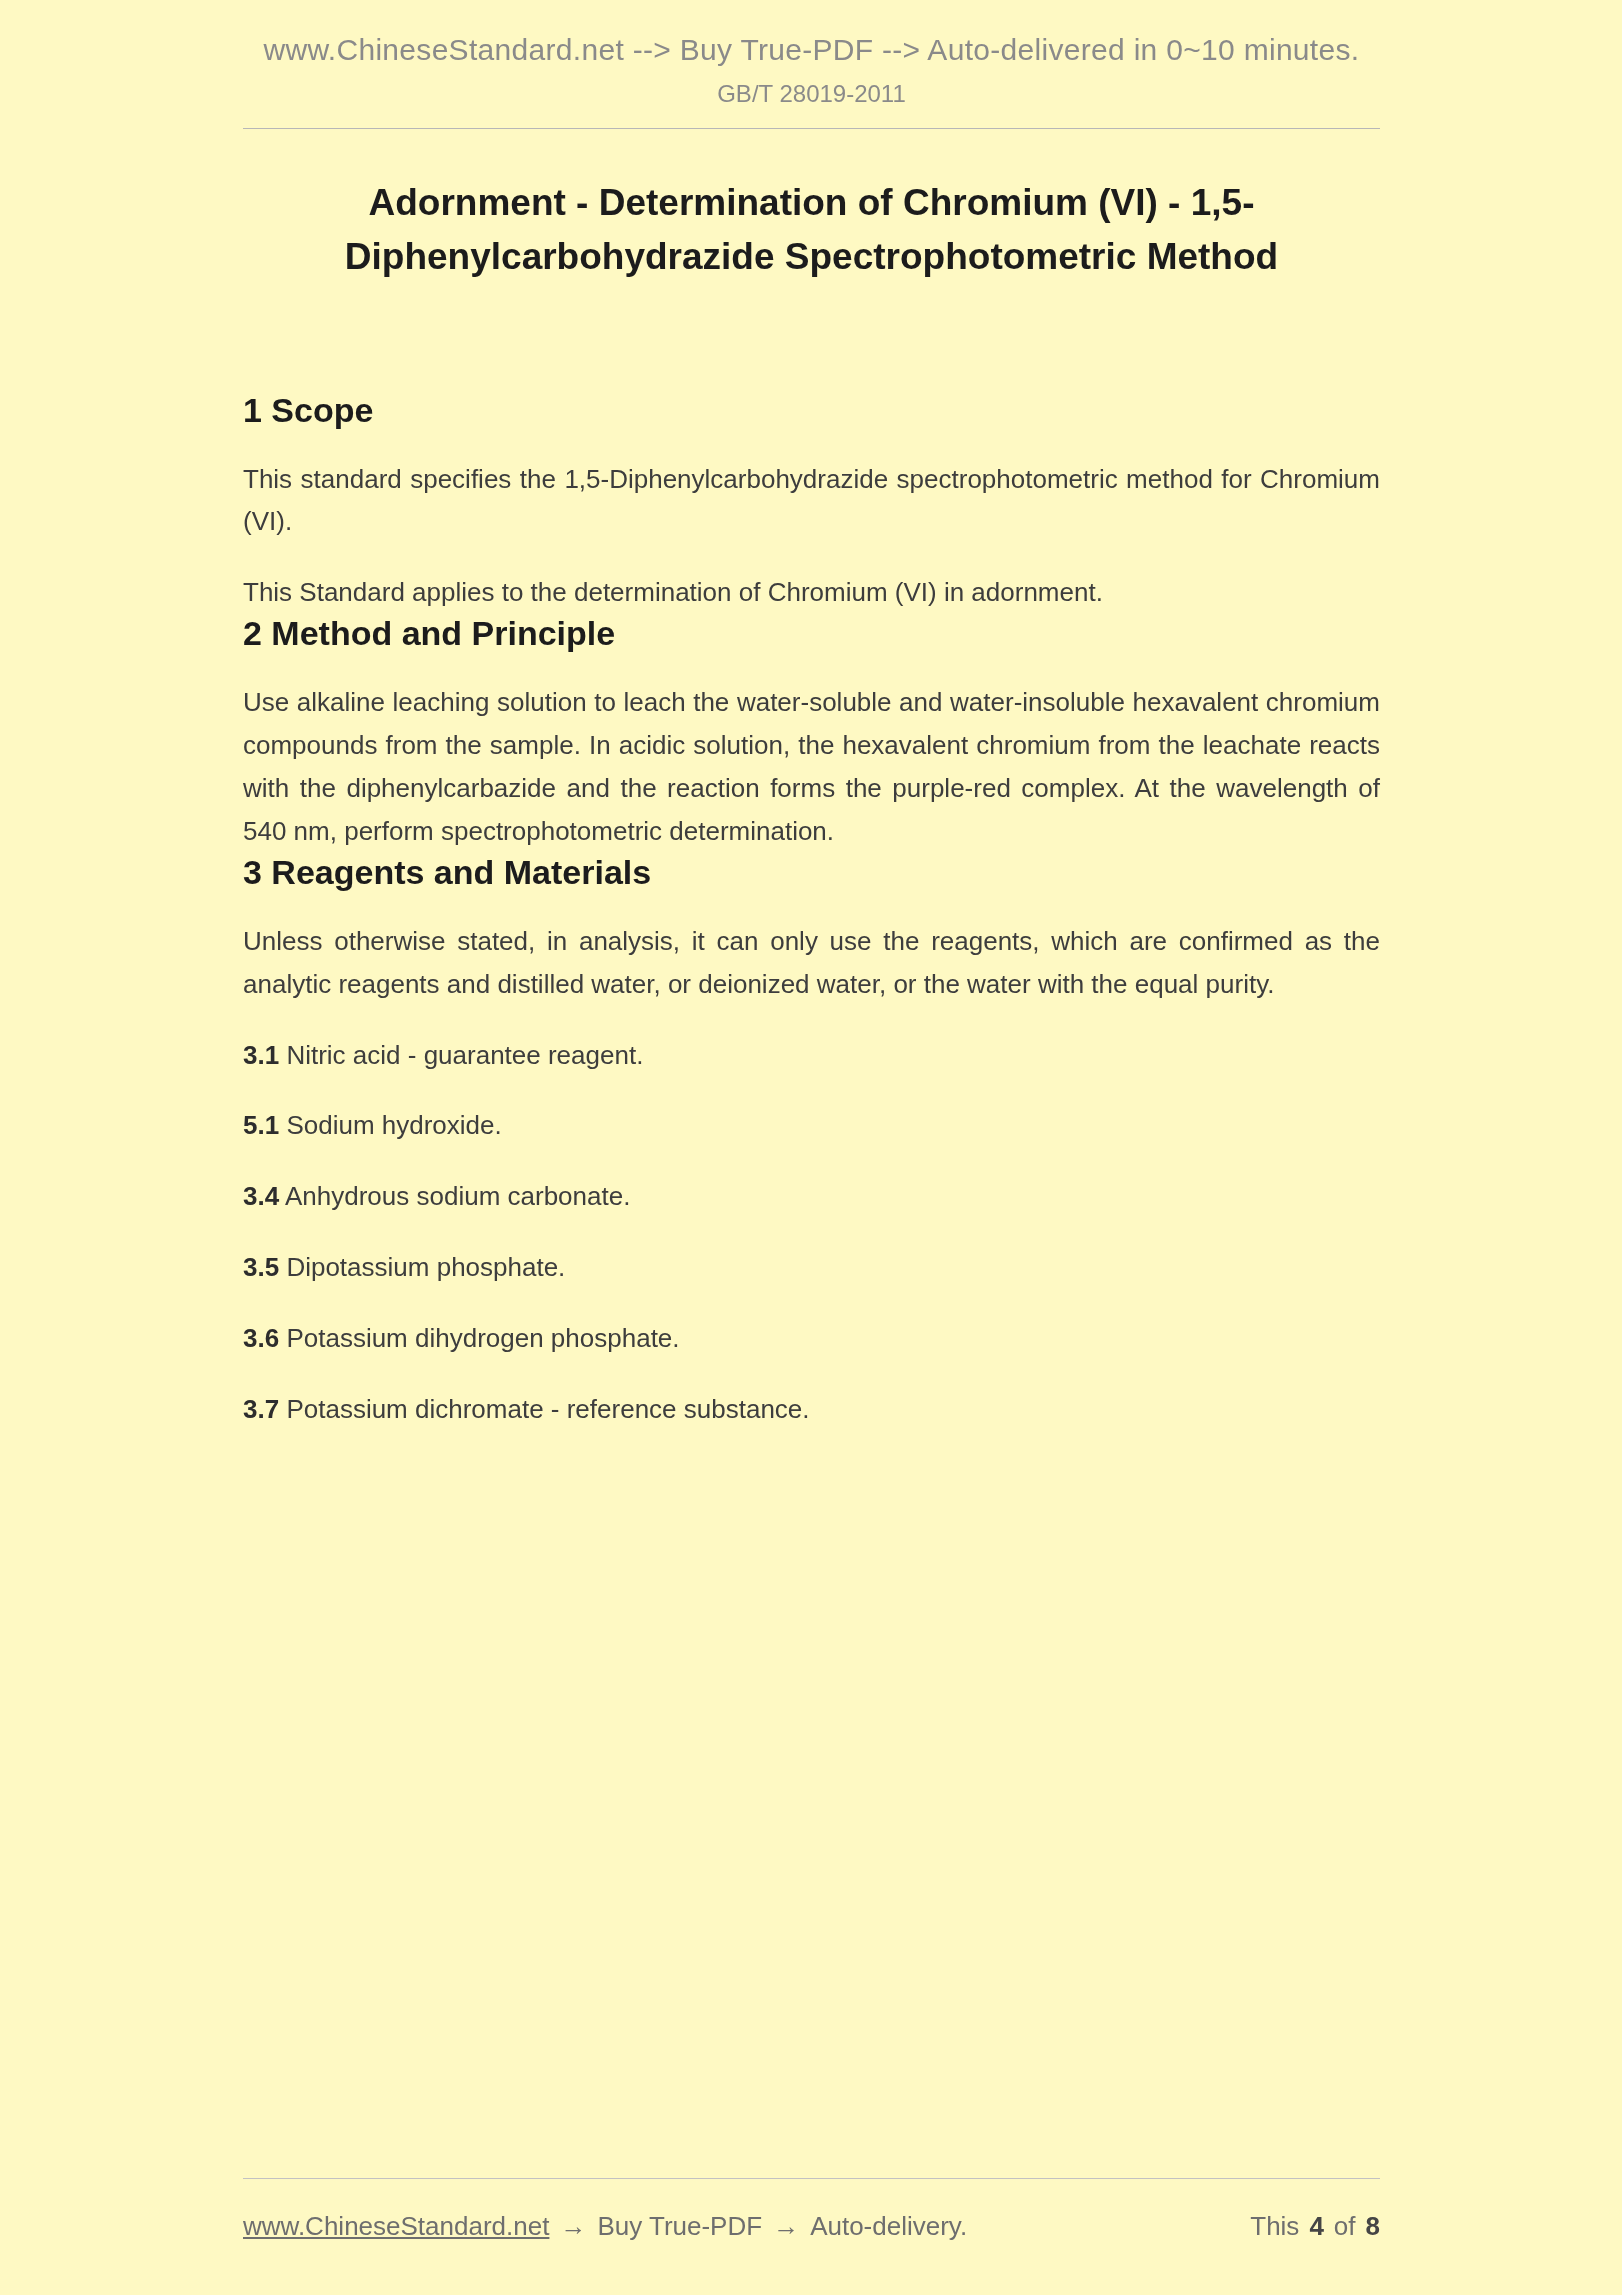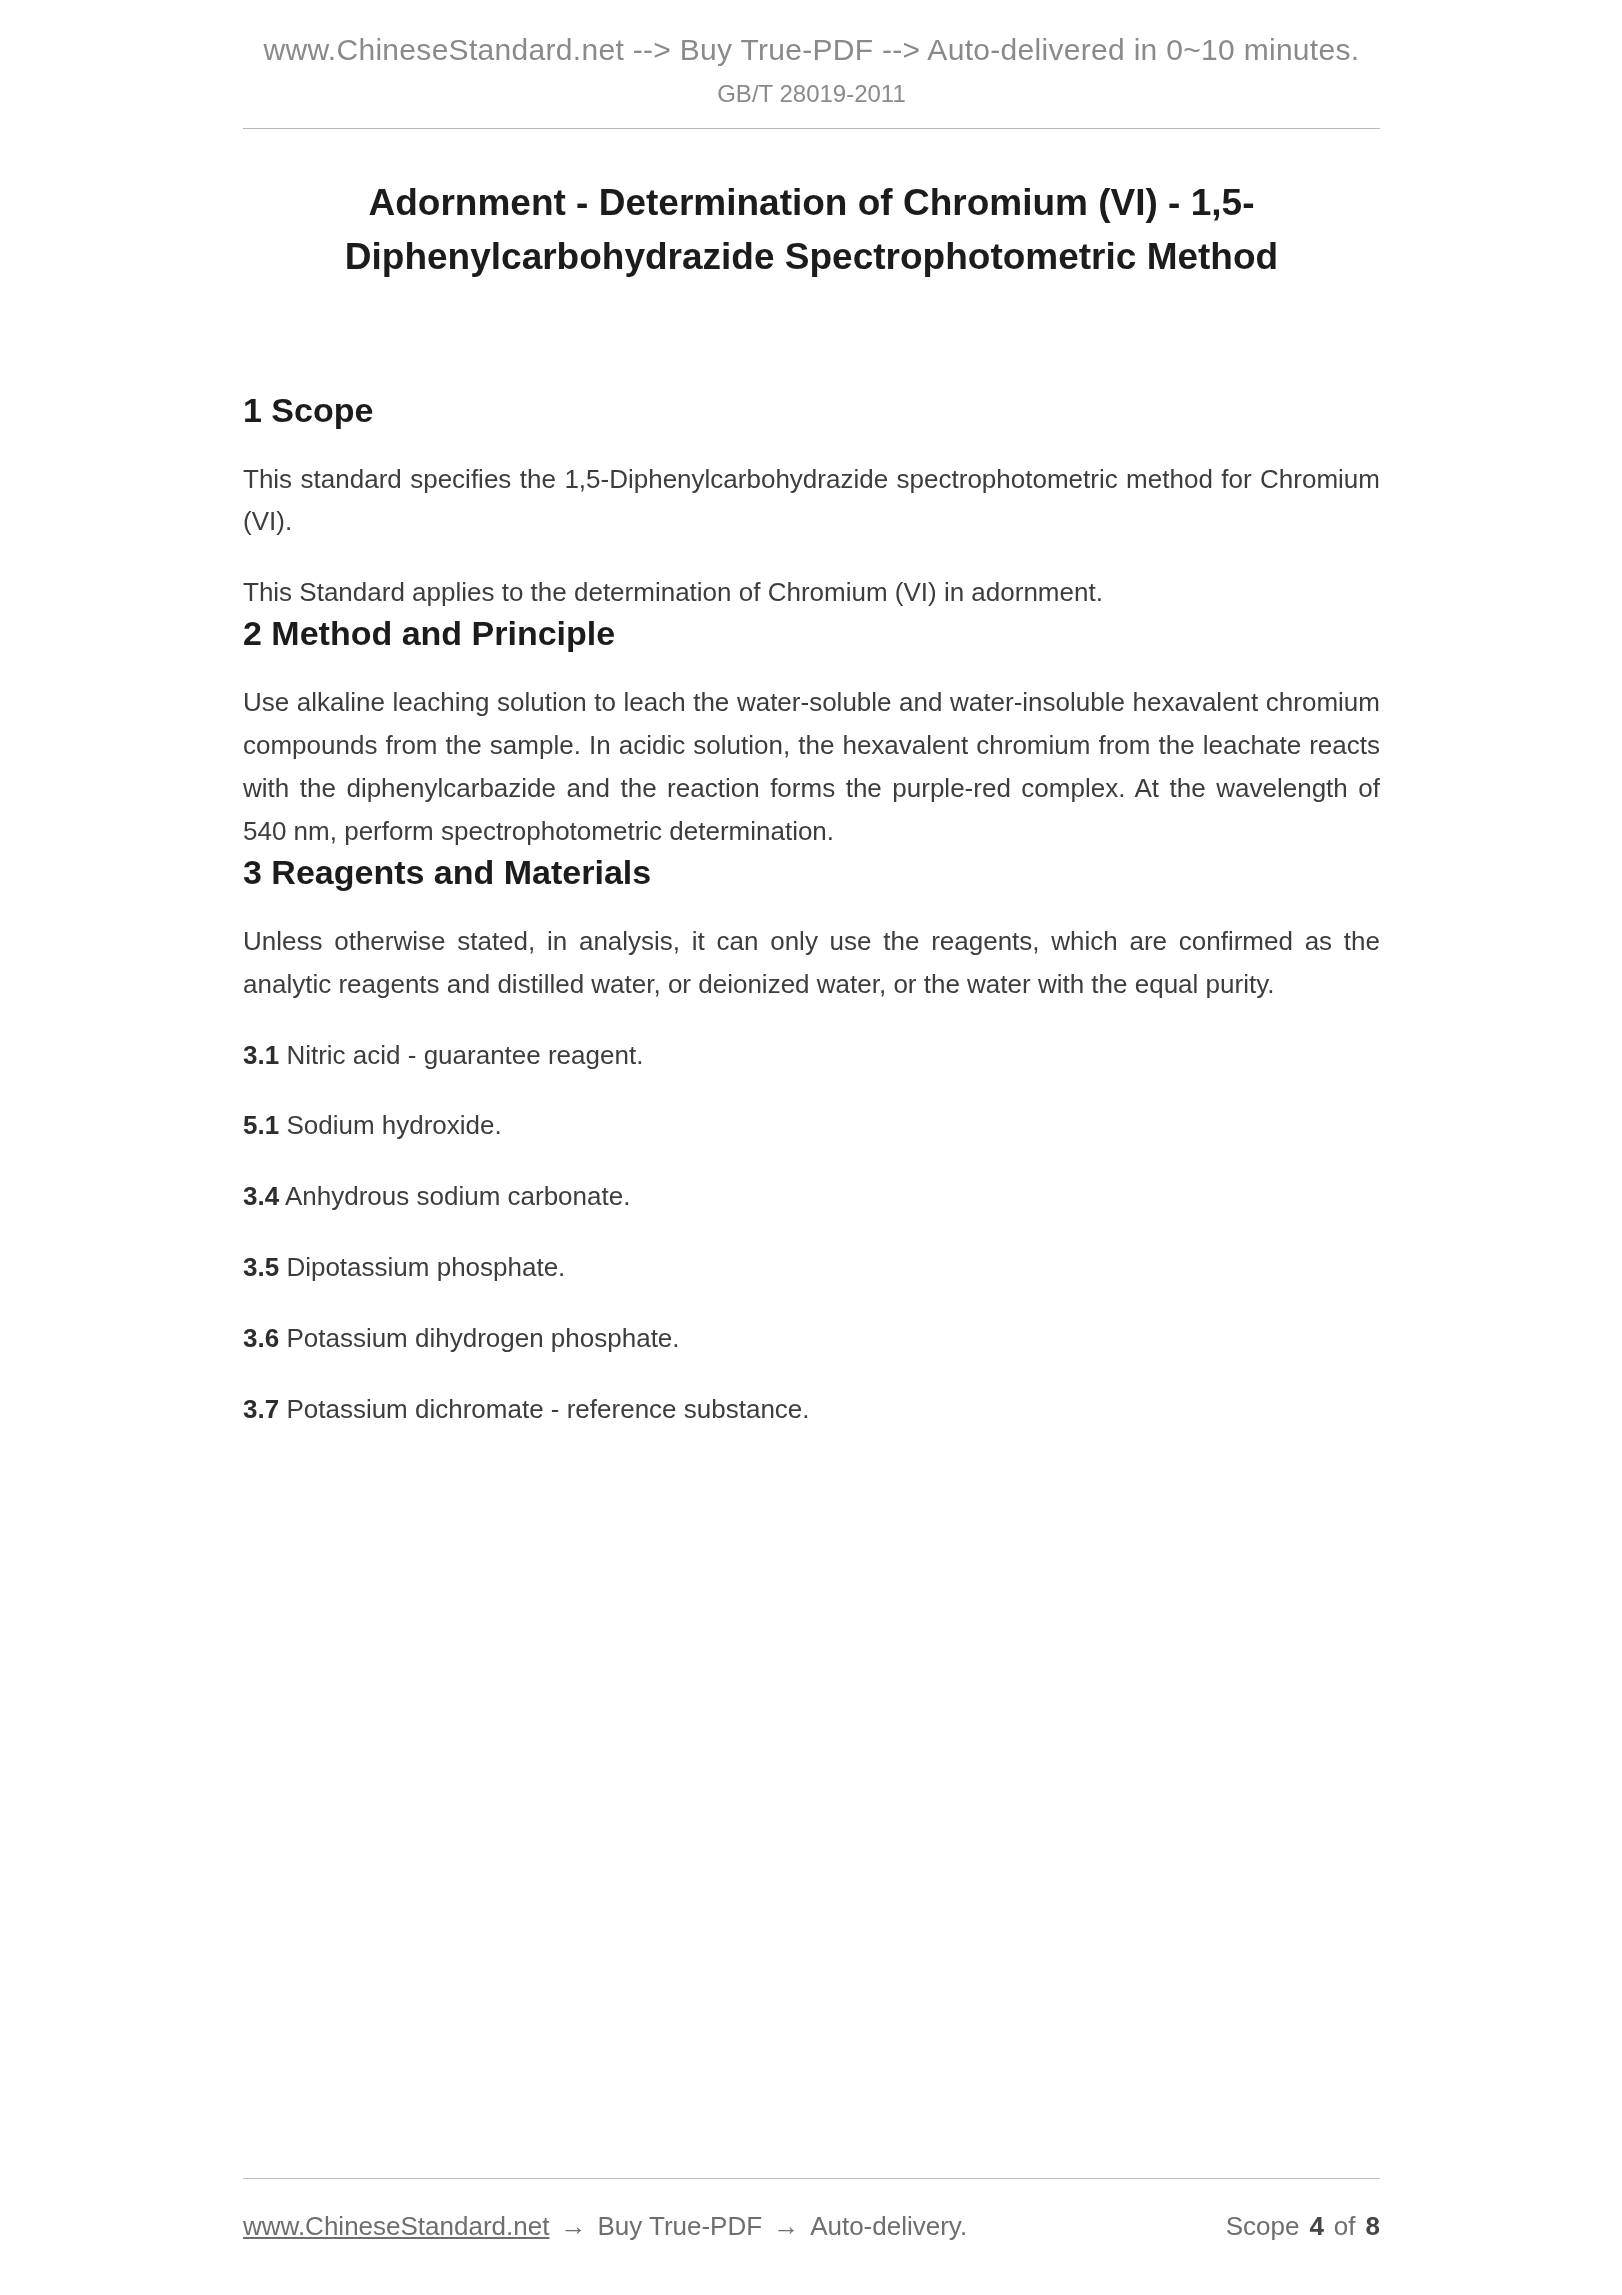--- a/index.html
+++ b/index.html
@@ -1,21 +1,21 @@
 <!DOCTYPE html>
 <html style="font-size:13.3px"><head>
 <meta charset="utf-8">
 <style>
   * { margin: 0; padding: 0; box-sizing: border-box; }
   html, body { background: #e8e8e8; }
   .page {
     width: 1623px;
     height: 2295px;
     margin: 0 auto;
-    background: #ffffff;
+    background: #fef9c3;
     font-family: "Liberation Sans", "DejaVu Sans", sans-serif;
     color: #3d3d3d;
     display: flex;
     flex-direction: column;
     padding: 33px 243px 53px 243px;
   }
 
   
   .doc-header { text-align: center; }
   .tagline {
@@ -129,21 +129,21 @@
     <hr class="footer-rule">
     <div class="footer-row">
       <div class="footer-left">
         <a class="footer-link" href="#">www.ChineseStandard.net</a>
         <span>→</span>
         <span>Buy True-PDF</span>
         <span>→</span>
         <span>Auto-delivery.</span>
       </div>
       <div class="footer-right">
-        <span>Scope</span>
+        <span>This</span>
         <strong>4</strong>
         <span>of</span>
         <strong>8</strong>
       </div>
     </div>
   </div>
 
 </div>
 
 

